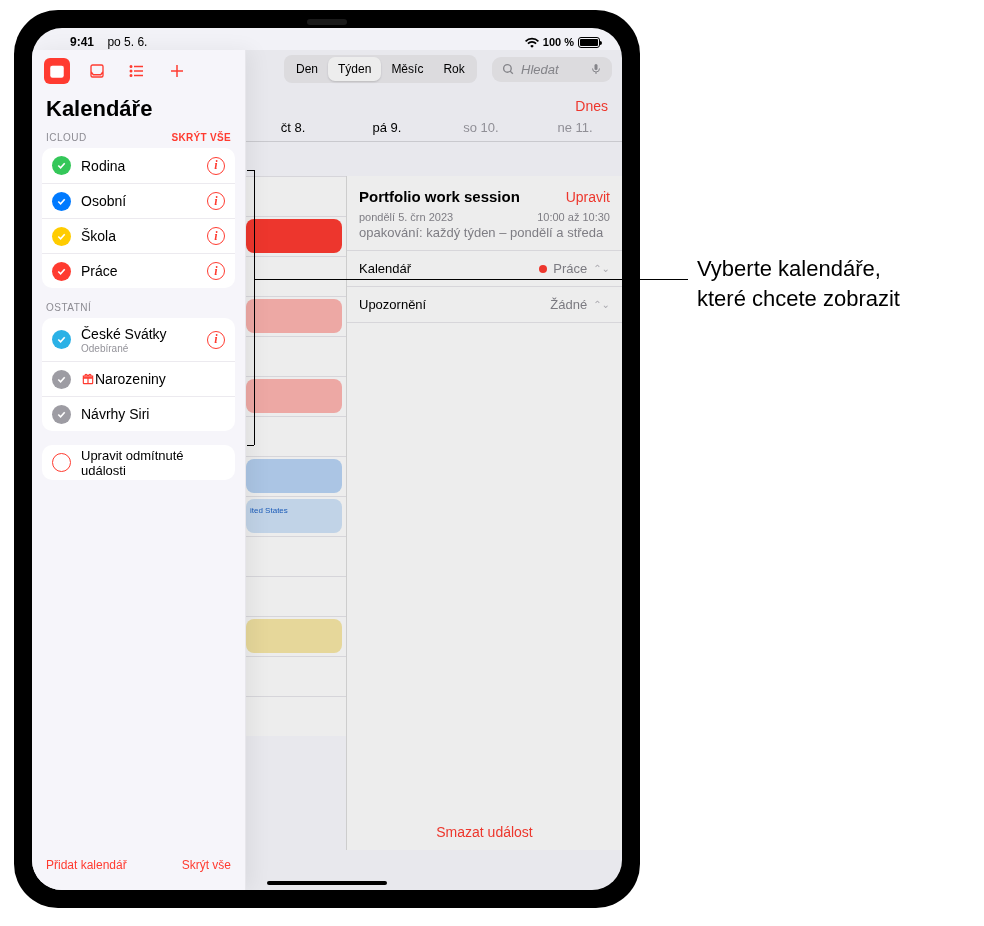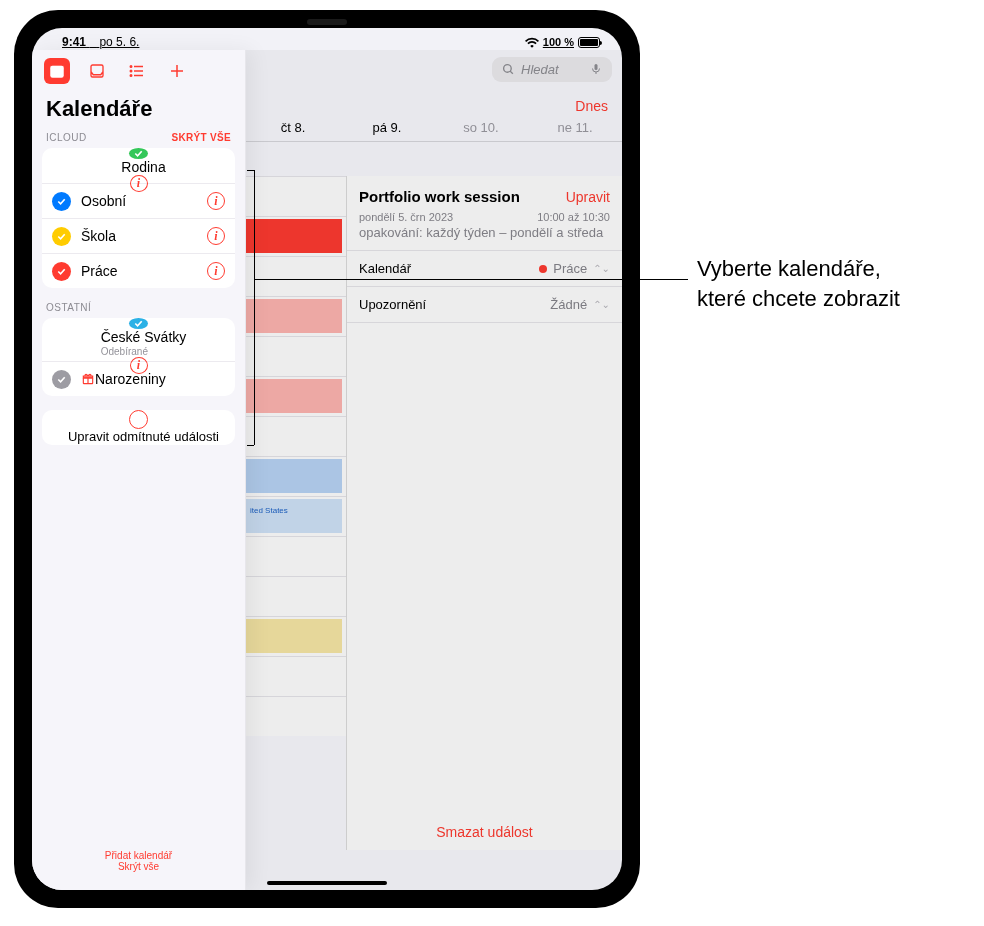--- a/index.html
+++ b/index.html
@@ -50,50 +50,50 @@
   .event-row{ display:flex; justify-content:space-between; align-items:center; padding:10px 12px; font-size:13px; border-bottom:1px solid #e7e6ea;}
   .event-row .val{ display:flex; align-items:center; gap:6px; color:#85848b;}
   .dot-red{ width:8px; height:8px; border-radius:50%; background:#ff3b30;}
   .chev{ font-size:10px; color:#b7b6bc;}
   
   .delete-row{ position:absolute; bottom:10px; left:0; right:0; text-align:center; color:#ff3b30; font-size:14px;}
   
   
   .grid-strip{ position:absolute; top:126px; left:0; width:100px; bottom:40px;}
   .grid-strip .slot{ height:40px; border-top:1px solid #e6e5ea; background:#fff;}
-  .grid-strip .ev{ margin:2px 4px 2px 0; height:34px; border-radius:0;}
+  .grid-strip .ev{ margin:2px 4px 2px 0; height:34px; border-radius:8px;}
   .grid-strip .snippet{font-size:8px; color:#1d62c7; padding-left:4px;}
   
   
   .sidebar{ position:absolute; left:0; top:22px; bottom:0; width:214px; background:#f6f5fa; border-right:1px solid rgba(0,0,0,0.06); display:flex; flex-direction:column; box-shadow: 6px 0 20px rgba(0,0,0,0.06);}
   .sidebar-toolbar{ height:42px; display:flex; align-items:center; gap:14px; padding:0 12px;}
   .tbicon{ width:26px; height:26px; display:flex; align-items:center; justify-content:center; color:#ff3b30; border-radius:6px;}
   .tbicon.active{ background:#ff3b30; color:#fff;}
   .tbicon svg{width:18px; height:18px;}
   
   .sidebar-title{ font-weight:700; font-size:22px; padding:4px 14px 10px;}
   
   .section-hdr{ display:flex; justify-content:space-between; align-items:center; padding:0 14px 5px;}
   .section-hdr .lbl{ font-size:10px; letter-spacing:0.5px; color:#8c8b92;}
   .section-hdr .action{ font-size:10px; font-weight:600; color:#ff3b30; letter-spacing:0.3px;}
   
   .cal-list{ background:#fff; border-radius:10px; margin:0 10px 14px; overflow:hidden;}
   .cal-item{ display:flex; align-items:center; height:35px; padding:0 10px; border-top:1px solid #eceaef;}
-  .cal-item:first-child{ border-top:none;flex-direction:column;}
+  .cal-item:first-child{ border-top:none;}
   .cal-item .label{ font-size:14px; flex:1; padding-left:10px;}
   .cal-item .sub{ display:block; font-size:10px; color:#94939a; margin-top:1px;}
   .cal-check{ width:19px; height:19px; border-radius:50%; display:flex; align-items:center; justify-content:center;}
   .cal-check svg{ width:11px; height:11px;}
   .info-icn{ width:18px; height:18px; border:1.5px solid #ff3b30; border-radius:50%; color:#ff3b30; font-size:12px; font-weight:600; display:flex; align-items:center; justify-content:center; font-style:italic; font-family:Georgia, serif;}
   .gift-icn{ width:14px; height:14px; color:#ff3b30; margin-right:-4px;}
   
   .cal-item.tall{ height:43px;}
   .empty-circle{width:19px; height:19px; border:1.5px solid #ff3b30; border-radius:50%;}
   
-  .sidebar-footer{ margin-top:auto; display:flex; justify-content:space-between; align-items:center; padding:10px 14px 18px; font-size:10px;flex-direction:column;}
+  .sidebar-footer{ margin-top:auto; display:flex; justify-content:space-between; align-items:center; padding:10px 14px 18px; font-size:12px;}
   .sidebar-footer span{ color:#ff3b30;}
   
   .home-ind{ position:absolute; bottom:5px; left:50%; transform:translateX(-50%); width:120px; height:4px; background:#000; border-radius:3px;}
   
   
   .callout{ position:absolute; left:697px; top:254px; font-size:22px; line-height:1.35; color:#000;}
   .callout-line-h{ position:absolute; left:254px; top:279px; width:434px; height:1px; background:#000;}
   .callout-line-v{ position:absolute; left:253.5px; top:170px; width:1px; height:275px; background:#000;}
   .callout-tick1{ position:absolute; left:247px; top:169.5px; width:7px; height:1px; background:#000;}
   .callout-tick2{ position:absolute; left:247px; top:444.5px; width:7px; height:1px; background:#000;}
@@ -101,20 +101,26 @@
 </head>
 <body>
 
 <div class="device-frame">
   <div class="notch"></div>
   <div class="screen">
 
     <div class="main-content">
       <div class="main-toolbar">
         <span style="width:20px;"></span>
+        <div class="seg">
+          <span>Den</span>
+          <span class="sel">Týden</span>
+          <span>Měsíc</span>
+          <span>Rok</span>
+        </div>
         <div class="search-pill">
           <svg width="13" height="13" viewBox="0 0 24 24" fill="none" stroke="#8e8e93" stroke-width="2.5">
               <circle cx="10" cy="10" r="7"></circle>
               <line x1="20" y1="20" x2="15" y2="15"></line>
             </svg>
           <span>Hledat</span>
           <svg class="mic" width="12" height="14" viewBox="0 0 24 24" fill="#8e8e93">
               <rect x="9" y="2" width="6" height="12" rx="3"></rect>
               <path d="M5 11a7 7 0 0 0 14 0M12 18v4" stroke="#8e8e93" stroke-width="2" fill="none"></path>
             </svg>
@@ -182,21 +188,21 @@
           <span class="val">
               <span>Žádné</span>
               <span class="chev">⌃⌄</span>
             </span>
         </div>
         <div class="delete-row">Smazat událost</div>
       </div>
     </div>
     <div class="dim-overlay"></div>
 
-    <div class="status-bar" style="position:absolute; top:3px; left:8px; right:0;text-decoration:underline;">
+    <div class="status-bar" style="position:absolute; top:3px; left:16px; right:0;">
       <div>
         <span>9:41</span>
         <span style="font-weight:500;">&nbsp;&nbsp;</span>
         <span style="font-weight:500;">po 5. 6.</span>
       </div>
       <div class="status-right">
         <svg width="14" height="11" viewBox="0 0 24 18" fill="#000">
             <path d="M12 18l-3-3a4 4 0 016 0l-3 3zM4 10a11 11 0 0116 0l-2 2a8 8 0 00-12 0l-2-2zM0 6a17 17 0 0124 0l-2 2a14 14 0 00-20 0L0 6z"></path>
           </svg>
         <span>100 %</span>
@@ -306,20 +312,28 @@
             </span>
           <span class="label" style="display:flex; align-items:center; gap:4px;">
             <svg class="gift-icn" viewBox="0 0 24 24" fill="none" stroke="#ff3b30" stroke-width="2">
                 <rect x="4" y="10" width="16" height="10" rx="1"></rect>
                 <line x1="12" y1="10" x2="12" y2="20"></line>
                 <path d="M4 10h16V7H4zM12 7c-3-5-7-2-4 0h4zM12 7c3-5 7-2 4 0h-4z"></path>
               </svg>
             <span>Narozeniny</span>
           </span>
         </div>
+        <div class="cal-item">
+          <span class="cal-check" style="background:#9d9ca3">
+              <svg viewBox="0 0 24 24" fill="none" stroke="#fff" stroke-width="3.5">
+                <polyline points="5 12 10 17 19 7"></polyline>
+              </svg>
+            </span>
+          <span class="label">Návrhy Siri</span>
+        </div>
       </div>
 
       <div class="cal-list">
         <div class="cal-item">
           <span class="empty-circle"></span>
           <span class="label" style="font-size:13px;">Upravit odmítnuté události</span>
         </div>
       </div>
 
       <div class="sidebar-footer">

